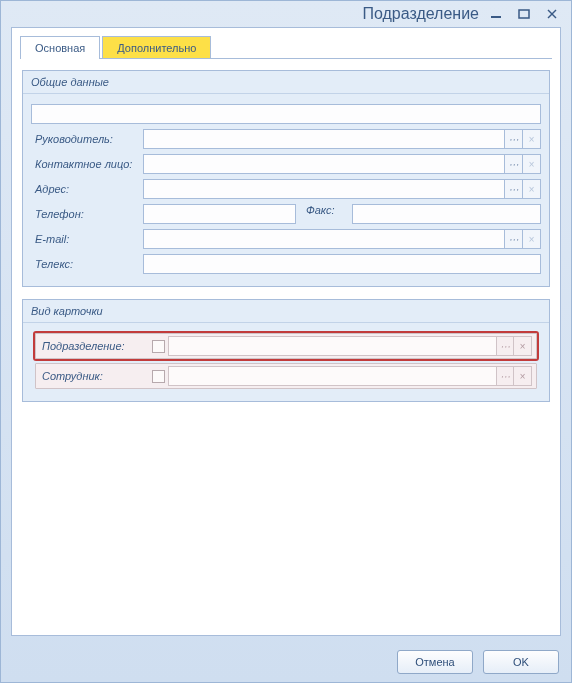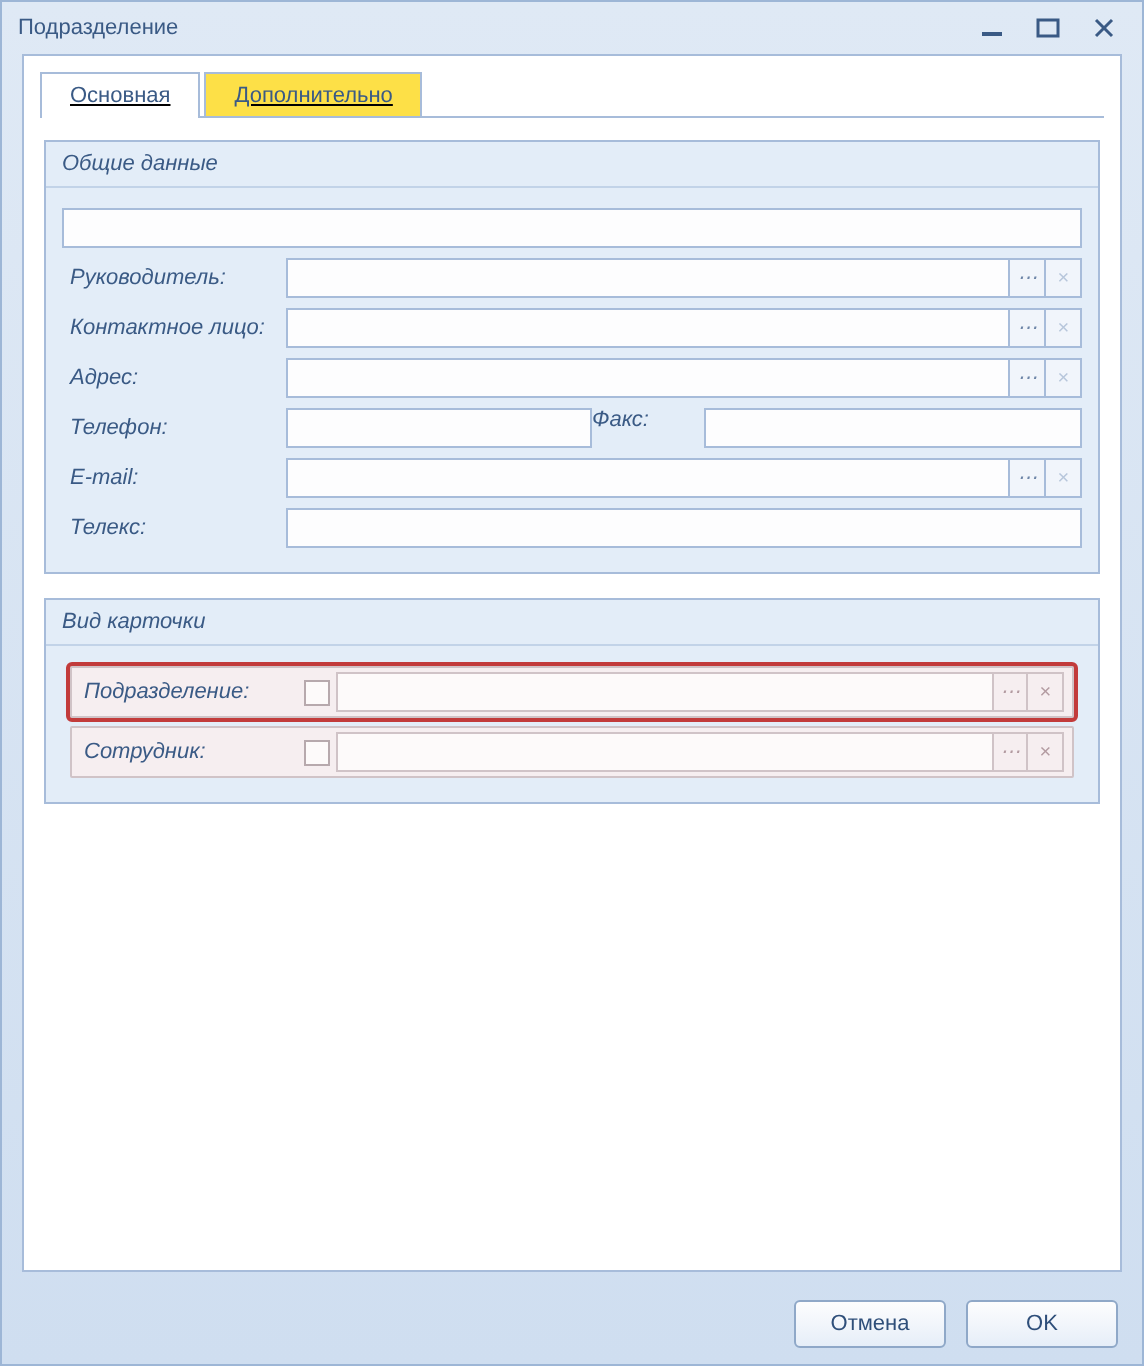--- a/index.html
+++ b/index.html
@@ -17,21 +17,21 @@
     display: flex;
     flex-direction: column;
   }
   .titlebar {
     height: 26px;
     display: flex;
     align-items: center;
     padding: 0 8px;
     color: #3a5a85;
   }
-  .titlebar .title { flex: 1; font-size: 11px; }
+  .titlebar .title { flex: 1; font-size: 16px; text-align: right; }
   .win-btn {
     width: 22px; height: 16px;
     margin-left: 6px;
     display: flex; align-items: center; justify-content: center;
     color: #3a5a85;
     cursor: pointer;
   }
   .win-btn svg { display: block; }
   .outer-panel {
     flex: 1;
@@ -39,21 +39,20 @@
     background: #fff;
     border: 1px solid #a7bcda;
     display: flex;
     flex-direction: column;
   }
   .tabs {
     display: flex;
     align-items: flex-end;
     padding: 8px 8px 0 8px;
     background: #fff;
-    text-decoration: underline;
   }
   .tab {
     padding: 5px 14px 5px 14px;
     border: 1px solid #a7bcda;
     border-bottom: none;
     background: #fde047;
     color: #3a5a85;
     margin-right: 2px;
     cursor: pointer;
     position: relative;
@@ -137,21 +136,21 @@
     display: flex;
     align-items: center;
     justify-content: center;
     color: #6e86a8;
     font-size: 10px;
     cursor: pointer;
   }
   .mini-btn.disabled { color: #b7c6db; cursor: default; }
   .mid-label {
     color: #3a5a85;
-    padding: 0 10px 0 0;
+    padding: 0 10px 0 10px;
     width: 56px;
   }
   .card-group .row {
     background: #f6eef0;
     border: 1px solid #d0c3c7;
     border-radius: 1px;
     padding: 2px 4px;
     margin: 4px 4px;
   }
   .card-group .row.highlight {

